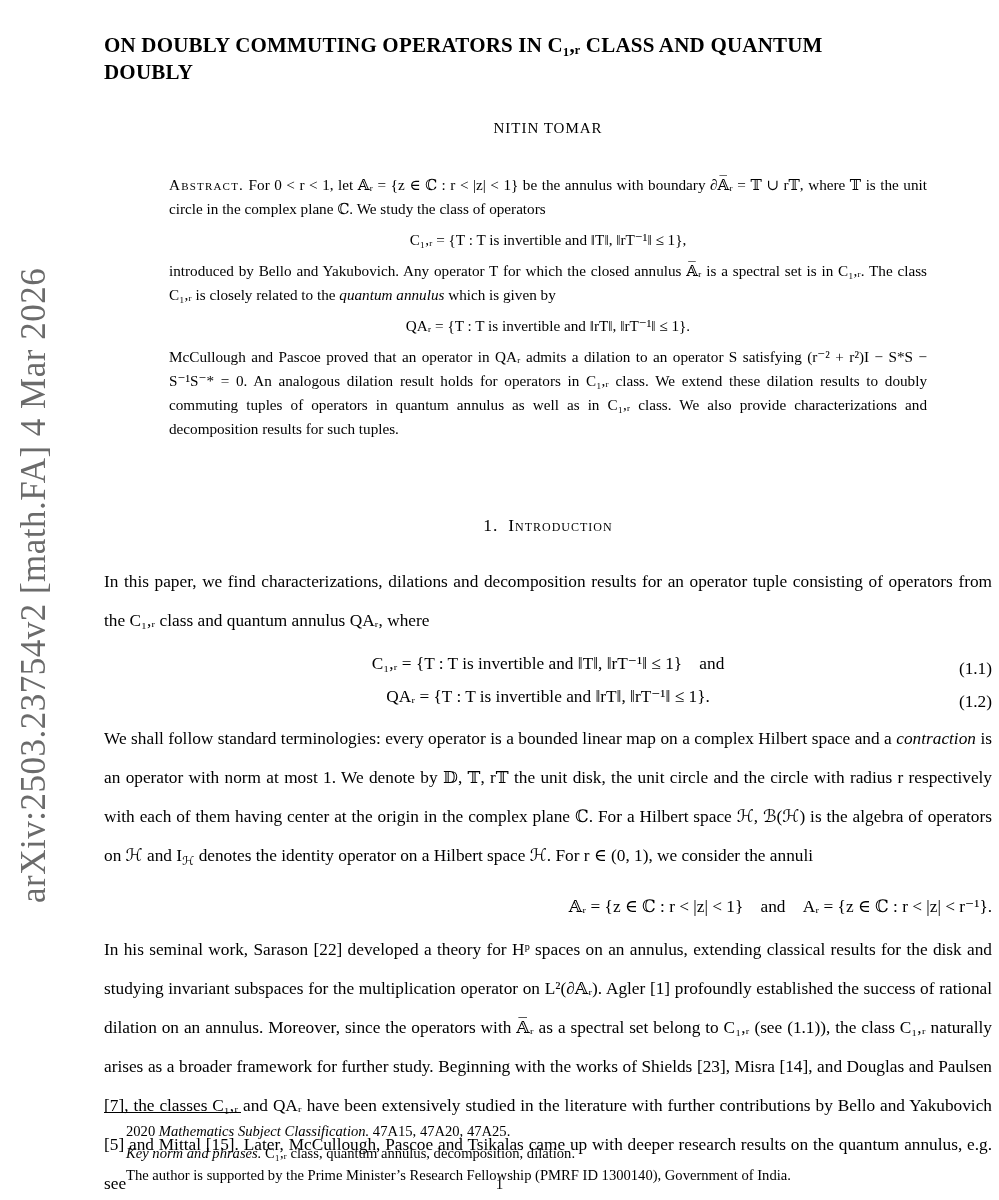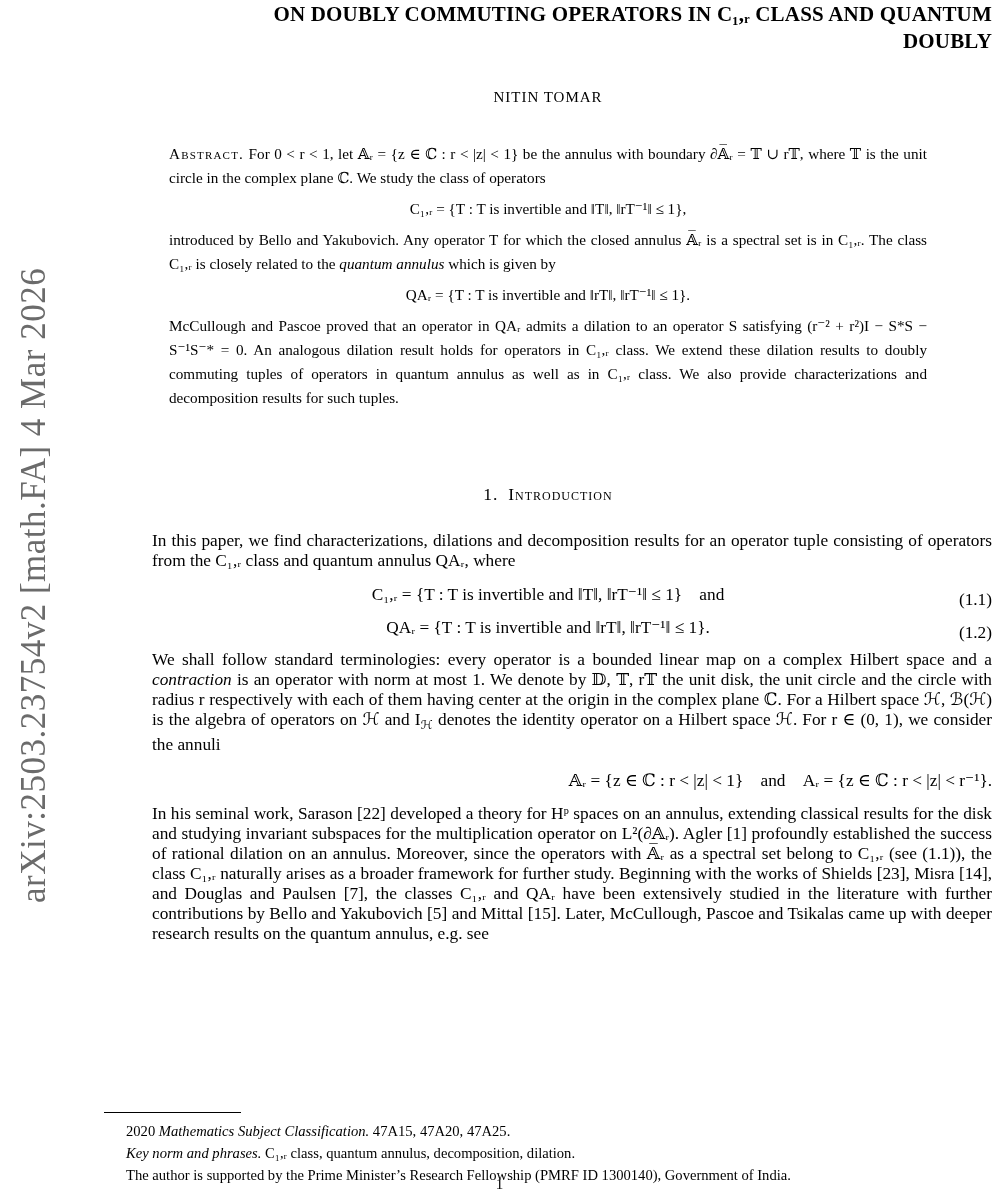--- a/index.html
+++ b/index.html
@@ -26,25 +26,26 @@
 
   .content {
     position: absolute;
     left: 104px;
     top: 0;
     width: 888px;
   }
 
   .title {
     padding-top: 1px;
-    text-align: right;
+    text-align: left;
     font-weight: 700;
     font-size: 21px;
     line-height: 27px;
     letter-spacing: 0.2px;
+    margin-top: 31px;
   }
 
   .author {
     margin-top: 34px;
     text-align: center;
     font-size: 15px;
     letter-spacing: 1px;
   }
 
   .abstract {
@@ -62,23 +63,22 @@
     text-align: center;
     font-weight: 400;
     font-size: 17.5px;
     font-variant: small-caps;
     letter-spacing: 1px;
   }
 
   .body-para {
     margin-top: 6px;
     font-size: 17.3px;
-    line-height: 20px;
+    line-height: 39px;
     text-align: justify;
-    margin-left: 48px;
   }
   .body-para.first { margin-top: 26px; }
 
   .eq-group { margin: 10px 0 8px; }
   .eq-row {
     position: relative;
     text-align: center;
     font-size: 17.3px;
     line-height: 27.4px;
     margin: 6px 0;

